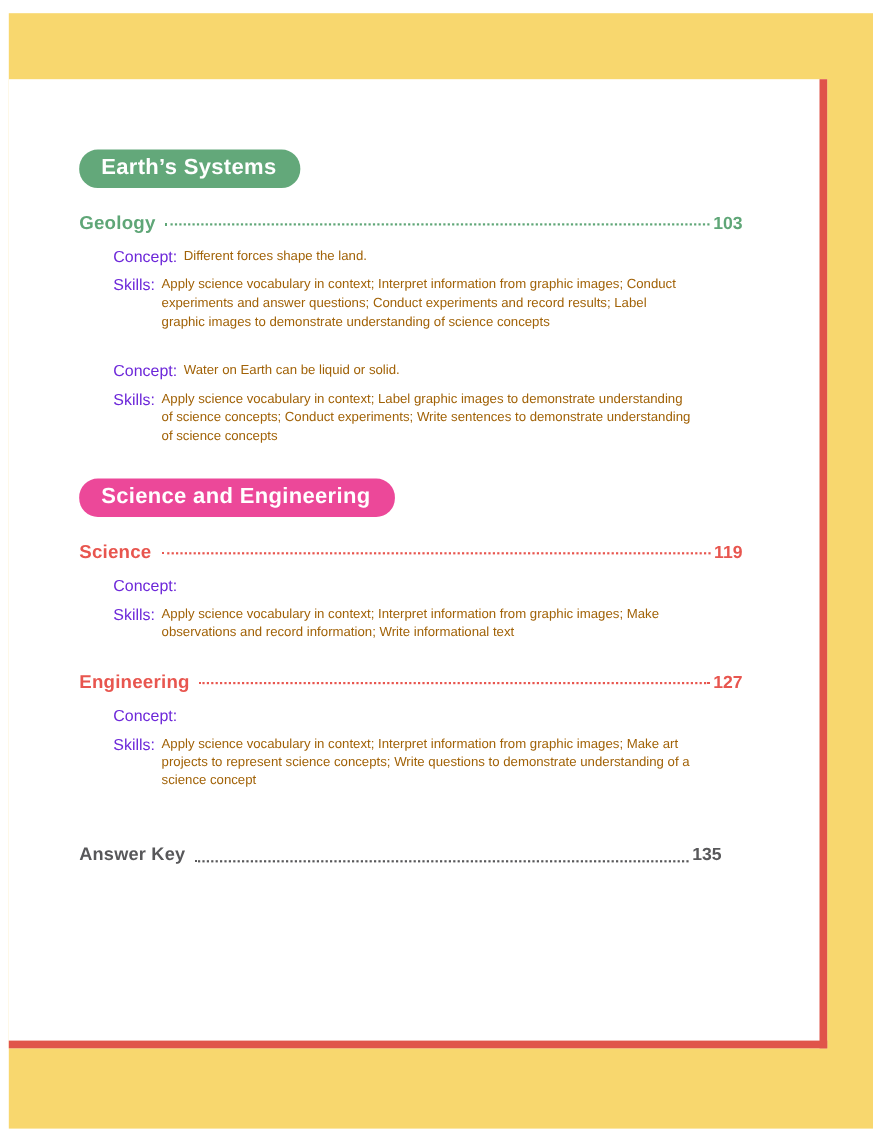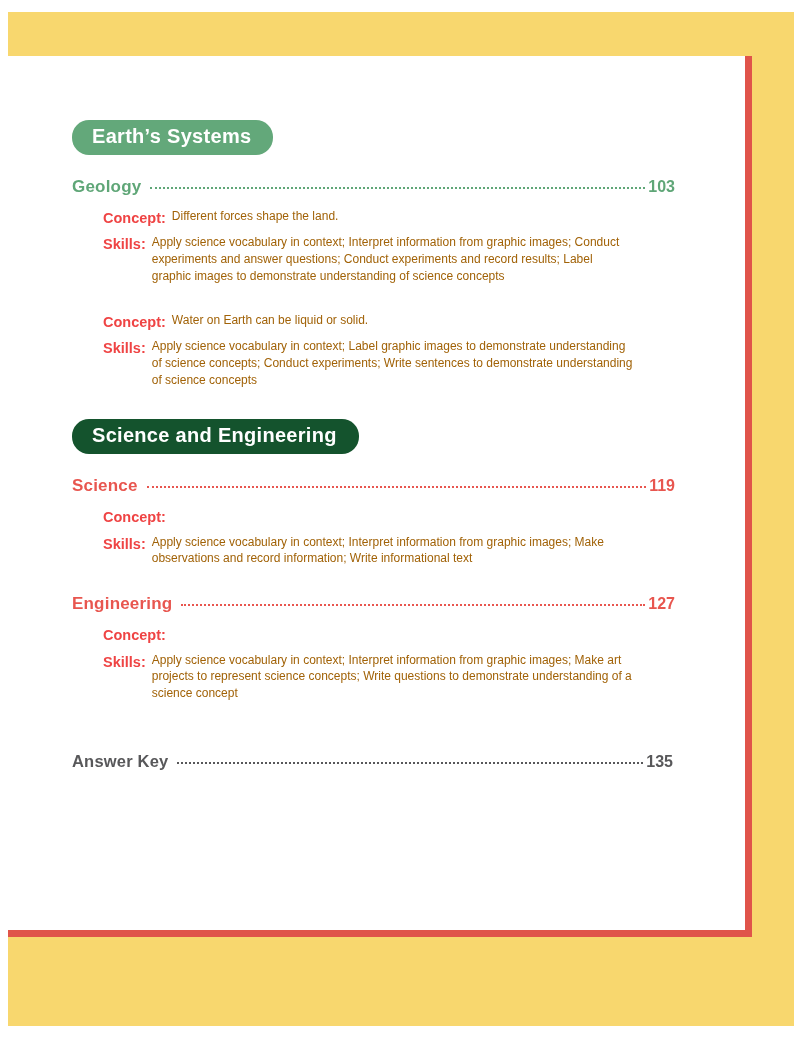--- a/index.html
+++ b/index.html
@@ -11,21 +11,21 @@
   }
   .canvas { position: absolute; inset: 0; background: #ffffff; }
 
   
   .yellow-frame {
     position: absolute; left: 8px; top: 12px; right: 0; bottom: 14px;
     background: #f8d76e;
   }
   
   .page {
-    position: absolute; left: 8px; top: 56px;
+    position: absolute; left: 8px; top: 72px;
     width: 744px; height: 881px;
     background: #ffffff;
     border-right: 7px solid #e0544a;
     border-bottom: 7px solid #e0544a;
   }
   .content {
     padding: 64px 70px 0 64px;
     color: #555350;
   }
 
@@ -33,21 +33,21 @@
     display: inline-block;
     padding: 5px 22px 7px 20px;
     border-radius: 17px;
     color: #ffffff;
     font-weight: bold;
     font-size: 20px;
     letter-spacing: 0.3px;
     margin-bottom: 22px;
   }
   .badge-green { background: #63a87a; }
-  .badge-red   { background: #14532d; }
+  .badge-red   { background: #ec4899; }
 
   .section-green { color: #5fa677; text-align: center; }
   .section-red   { color: #e8564f; }
   .section-gray  { color: #58585a; }
 
   .toc-line {
     display: flex;
     align-items: baseline;
     margin-bottom: 11px;
   }
@@ -70,35 +70,35 @@
     white-space: nowrap;
   }
 
   .entry { margin-bottom: 27px; }
   .entry-details { padding-left: 31px; }
   .detail {
     display: flex;
     margin-bottom: 6px;
   }
   .detail-label {
-    font-weight: bold;
+    font-weight: normal;
     font-size: 14.5px;
-    color: #ef4444;
+    color: #6d28d9;
     white-space: nowrap;
     margin-right: 6px;
     line-height: 1.4;
   }
   .detail-text {
     font-size: 12px;
     line-height: 1.4;
     max-width: 483px;
     color: #a16207;
   }
   .section + .section { margin-top: 31px; }
-  .answer-key { margin-top: 50px; margin-right: 2px; }
+  .answer-key { margin-top: 50px; margin-right: 19px; align-items: flex-end; }
 </style>
 </head>
 <body>
 
 <div class="canvas">
   <div class="yellow-frame"></div>
 
   <div class="page">
     <div class="content">
 

